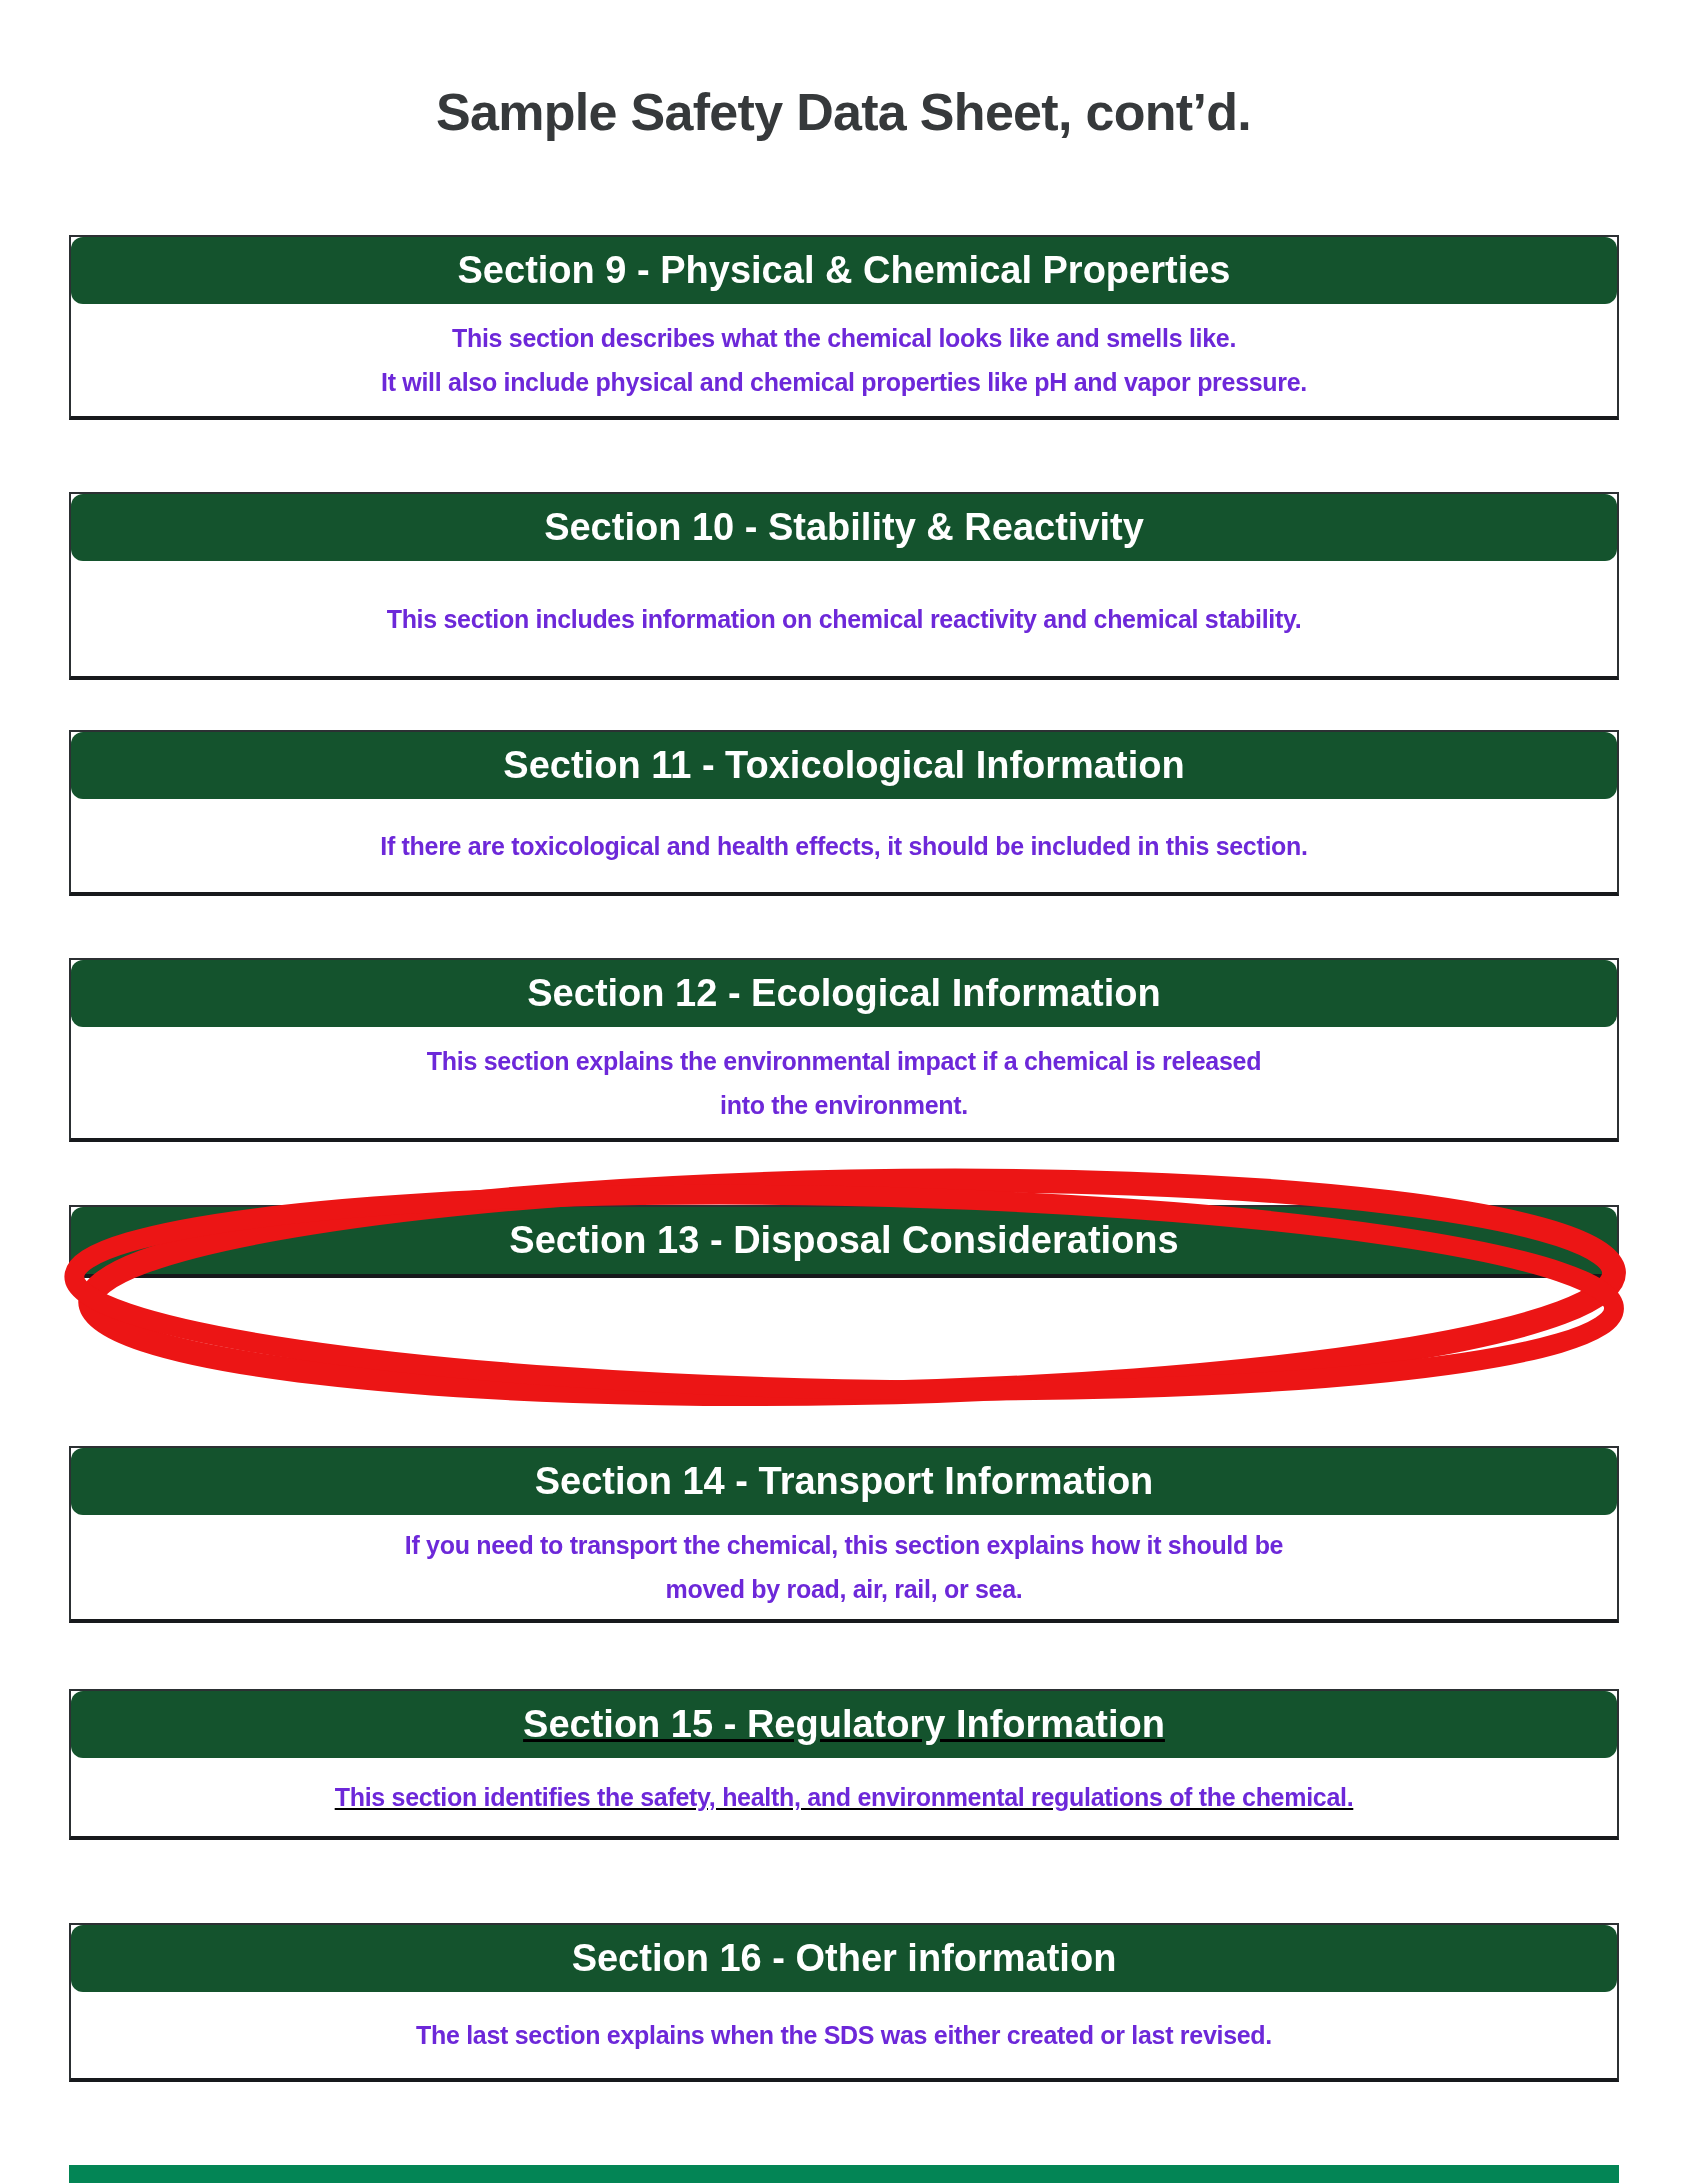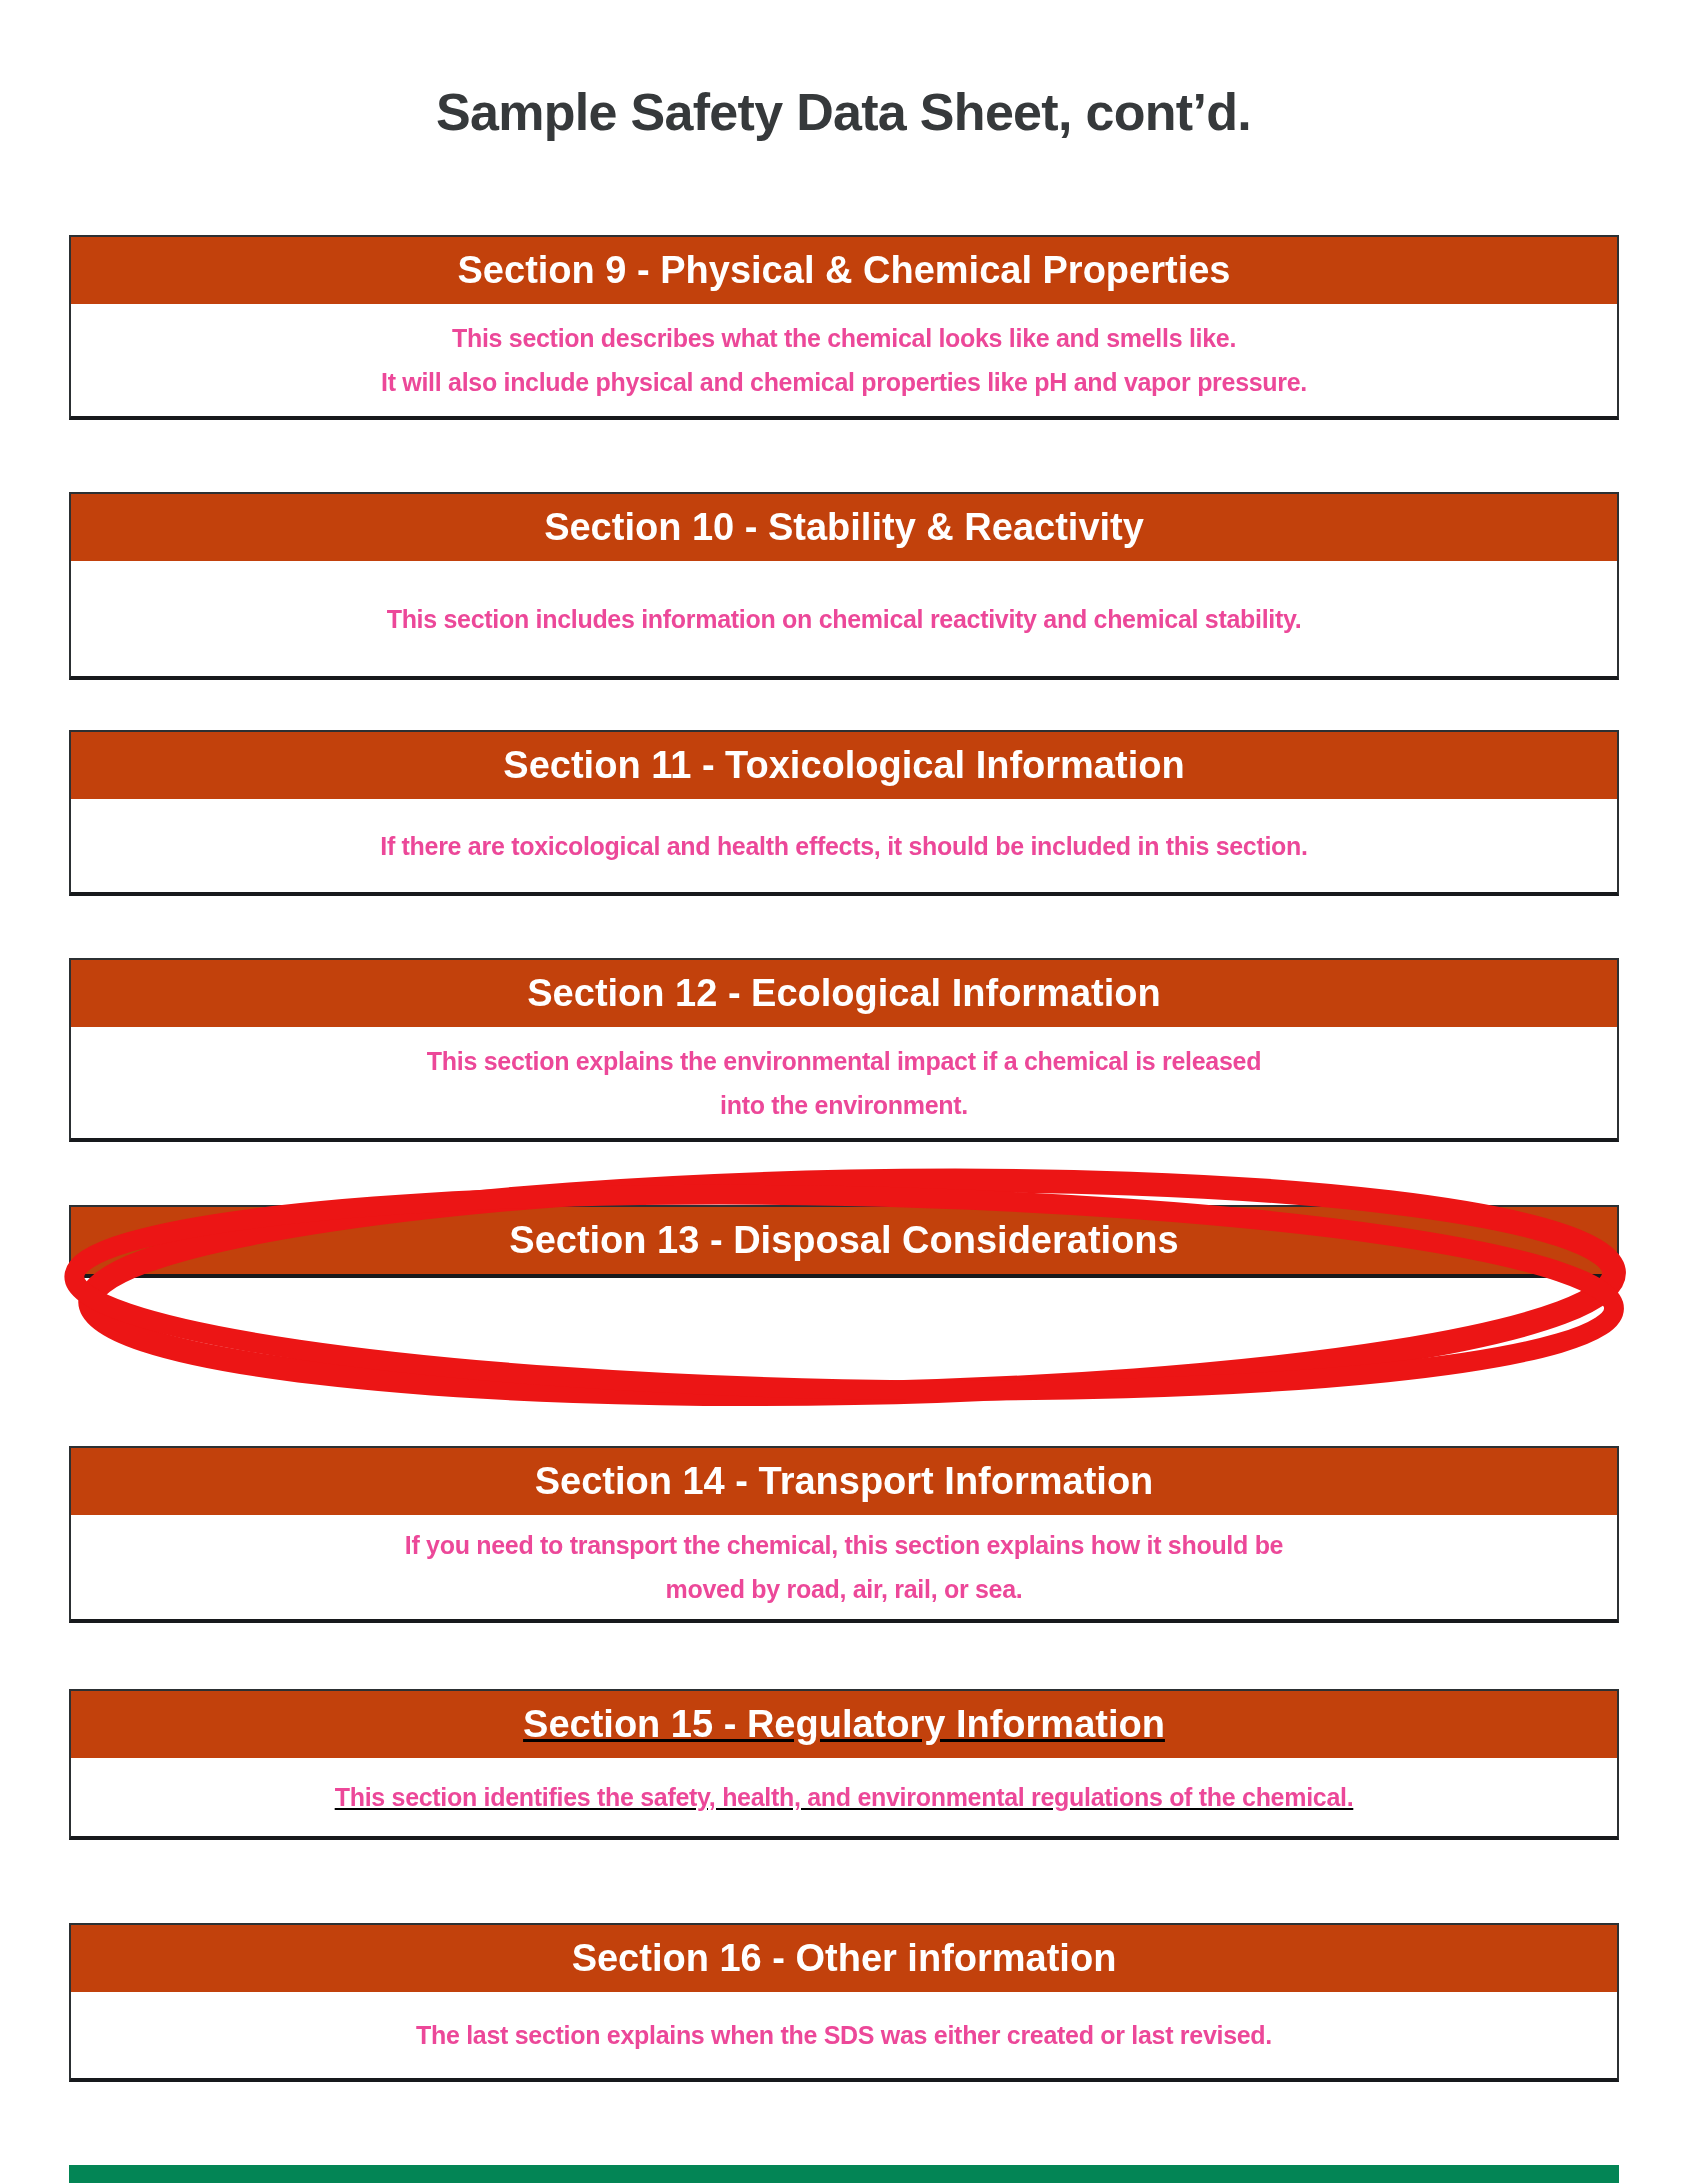--- a/index.html
+++ b/index.html
@@ -27,38 +27,39 @@
     left: 69px;
     width: 1550px;
     box-sizing: border-box;
     border: 2px solid #2c3033;
     border-bottom: 4px solid #17191c;
     background: #ffffff;
   }
   .section-header {
     width: 100%;
     height: 67px;
-    background: #c2410c;
+    background: #14532d;
     display: flex;
     align-items: center;
     justify-content: center;
+    border-radius: 12px;
   }
   .section-header .hdr-text {
     color: #ffffff;
     font-size: 38px;
     font-weight: 700;
     letter-spacing: 0px;
   }
   .section-body {
     display: flex;
     flex-direction: column;
     align-items: center;
     justify-content: center;
     text-align: center;
-    color: #ec4899;
+    color: #6d28d9;
     font-size: 25px;
     font-weight: 700;
     letter-spacing: -0.3px;
     line-height: 44px;
   }
   .section-body .line { display: block; }
   .annotation-layer {
     position: absolute;
     top: 0; left: 0;
     width: 1687px;

